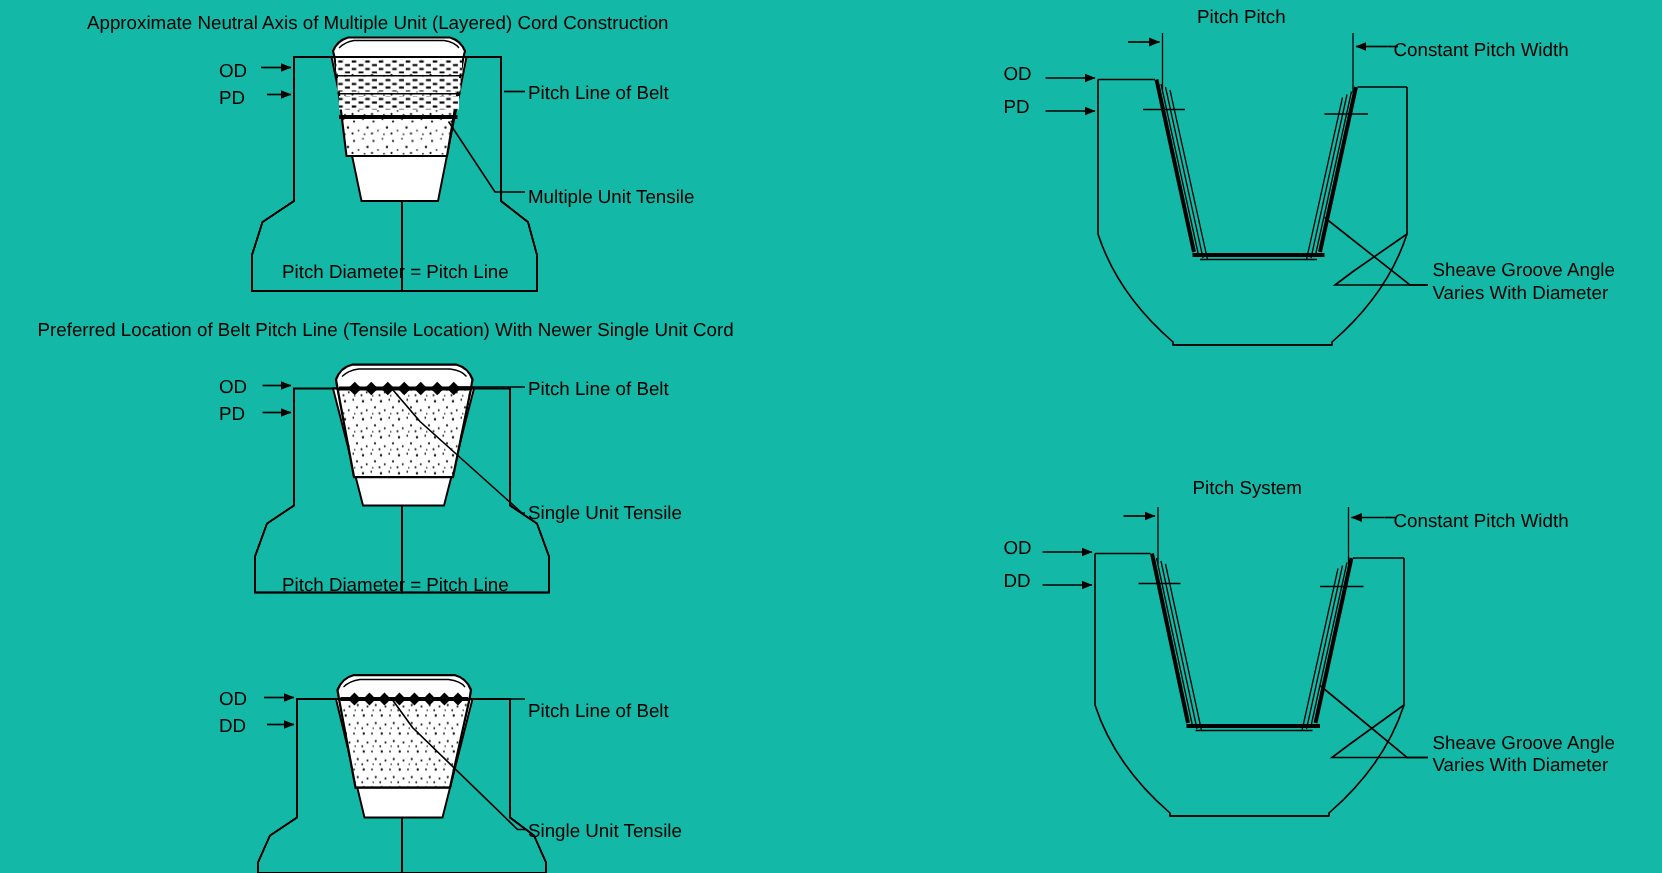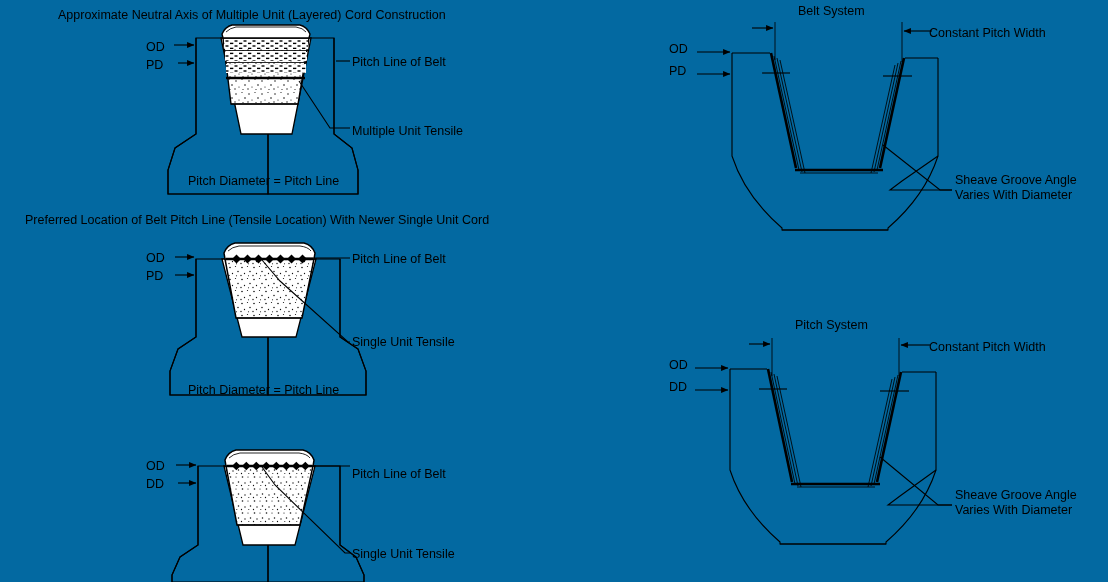--- a/index.html
+++ b/index.html
@@ -9,21 +9,21 @@
   }
   body {
     font-family: "Liberation Sans", sans-serif;
     color: #000000;
   }
   #page {
     position: relative;
     width: 1108px;
     height: 582px;
     overflow: hidden;
-    background: #0369a1;
+    background: #14b8a6;
   }
   .panel {
     position: absolute;
   }
   .lbl {
     position: absolute;
     font-family: "Liberation Sans", sans-serif;
     font-size: 12.5px;
     line-height: 14px;
     color: #000000;
@@ -240,21 +240,21 @@
       <line class="ln" x1="178" y1="68" x2="196" y2="68" marker-end="url(#arr3)"></line>
 
       <line class="ln" x1="312" y1="51" x2="350" y2="51"></line>
 
       <path class="ln" d="M262,52 L275,70 L345,138 L350,138"></path>
     </svg>
   </div>
 
   <div class="panel" style="left:640px; top:0; width:468px; height:282px;">
 
-    <div class="lbl title" style="left:158px; top:4px;">Belt System</div>
+    <div class="lbl title" style="left:158px; top:4px;">Pitch Pitch</div>
 
     <div class="lbl" style="left:29px; top:42px;">OD</div>
     <div class="lbl" style="left:29px; top:64px;">PD</div>
 
     <div class="lbl" style="left:289px; top:26px;">Constant Pitch Width</div>
 
     <div class="lbl" style="left:315px; top:173px;">Sheave Groove Angle</div>
     <div class="lbl" style="left:315px; top:188px;">Varies With Diameter</div>
 
     <svg width="468" height="282" viewBox="0 0 468 282">

